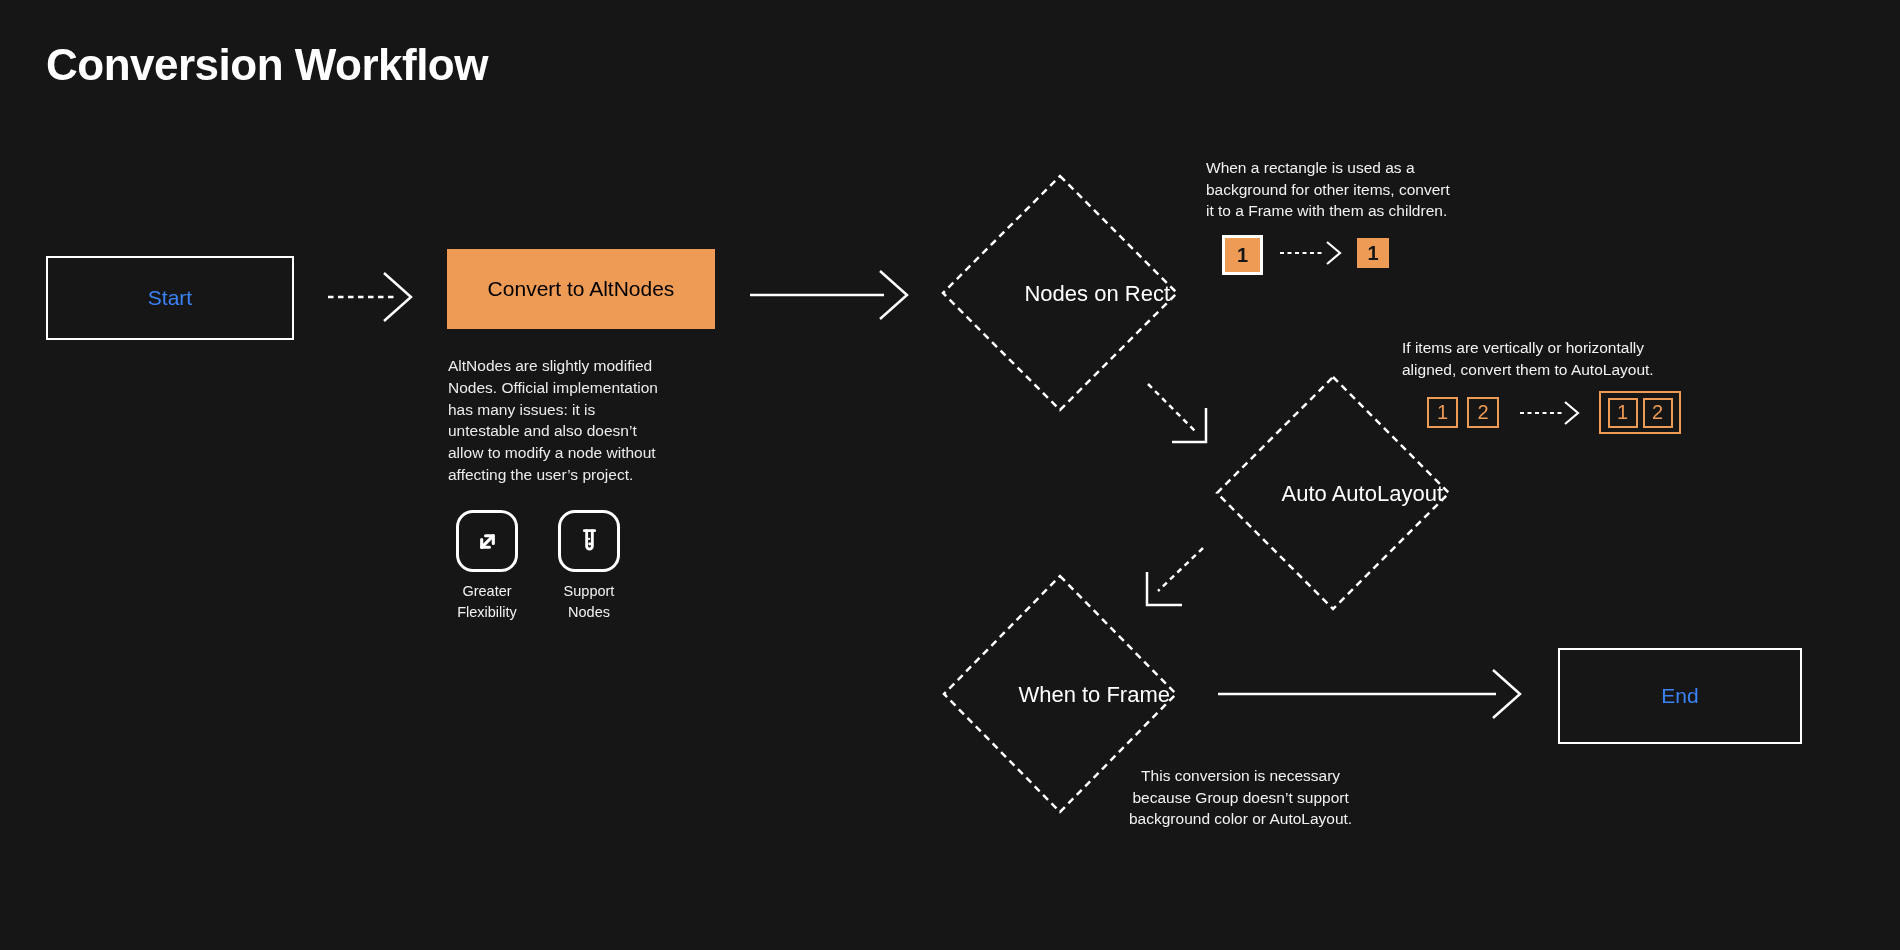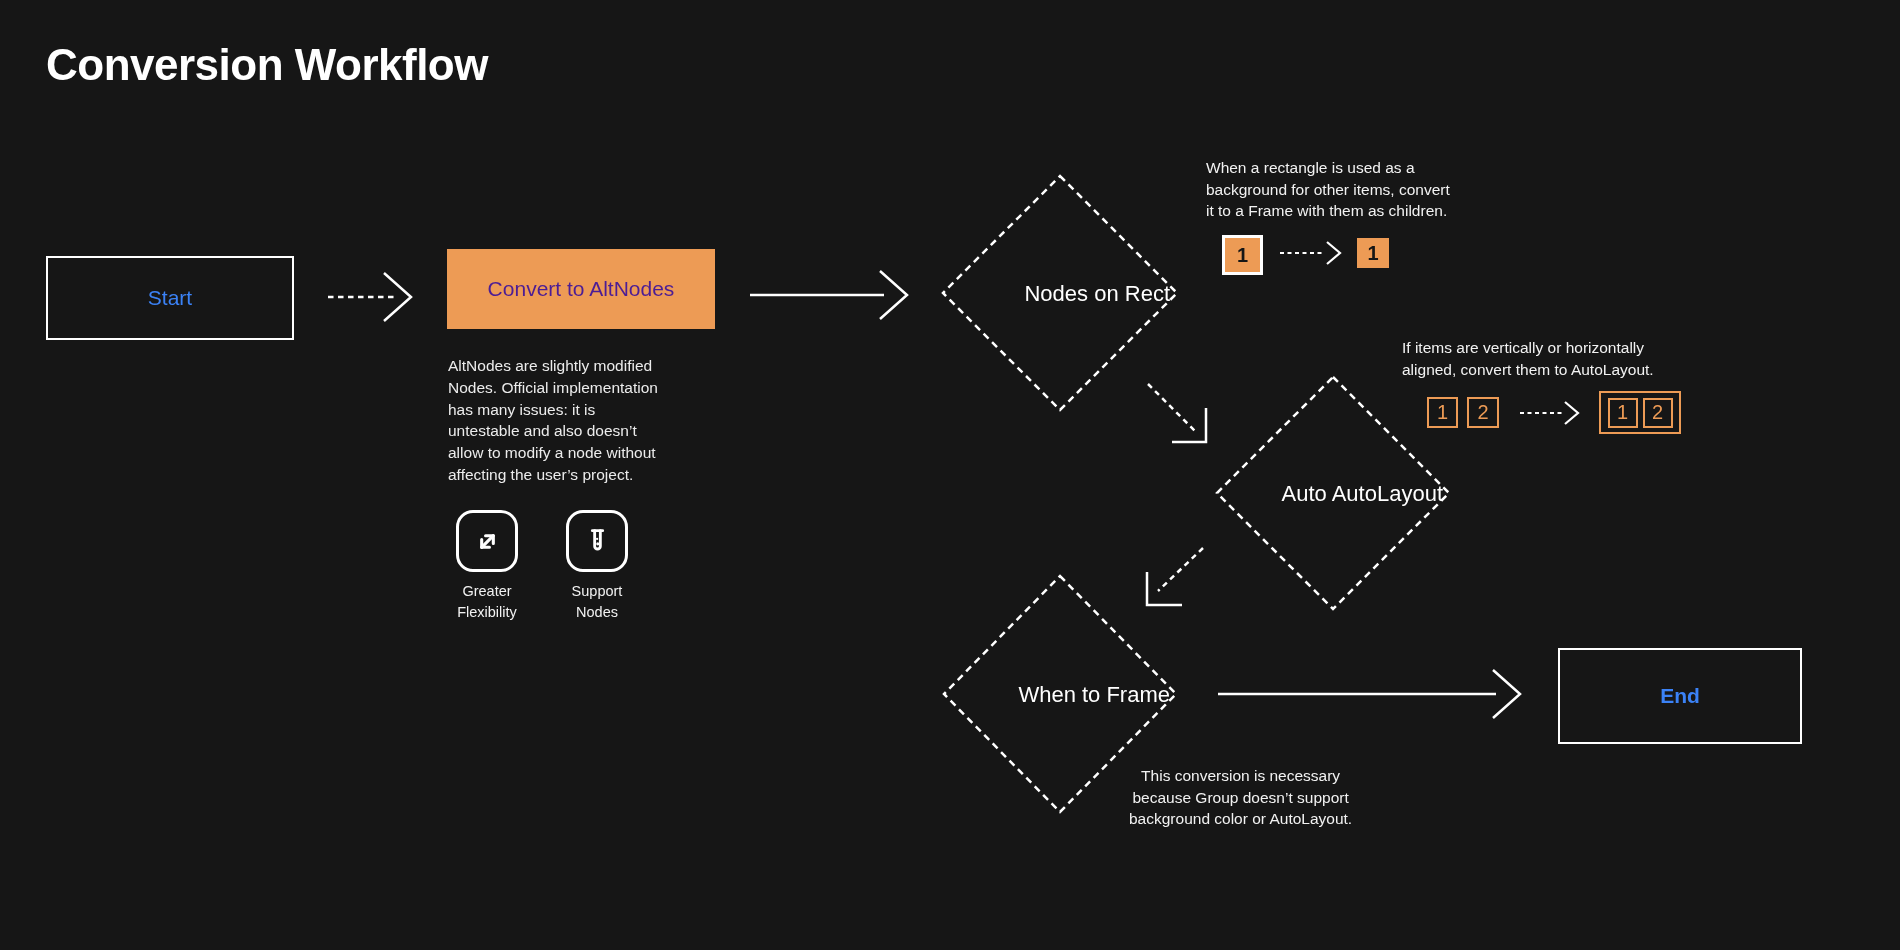--- a/index.html
+++ b/index.html
@@ -2,24 +2,24 @@
 <html><head>
 <meta charset="utf-8">
 <style>
   html,body{margin:0;padding:0;background:#161616;}
   body{width:1900px;height:950px;overflow:hidden;font-family:"Liberation Sans",sans-serif;}
   .canvas{position:relative;width:1900px;height:950px;background:#161616;}
   .svg-layer{position:absolute;left:0;top:0;width:1900px;height:950px;}
   .page-title{position:absolute;left:46px;top:40px;font-size:44px;font-weight:700;color:#ffffff;letter-spacing:-0.5px;}
   .node{position:absolute;display:flex;align-items:center;justify-content:center;color:#3b82f6;font-size:21px;}
   .node.outlined{border:2.5px solid #ffffff;background:transparent;}
-  .node.filled{background:#ED9B55;color:#4c1d95;font-weight:500;}
+  .node.filled{background:#ED9B55;color:#000000;font-weight:500;}
   .diamond-label{position:absolute;width:220px;text-align:right;color:#ffffff;font-size:22px;}
   .para{position:absolute;color:#ECECEC;font-size:15.5px;line-height:21.8px;}
-  .features{position:absolute;left:441px;top:510px;display:flex;gap:18px;}
+  .features{position:absolute;left:441px;top:510px;display:flex;gap:10px;}
   .feature{width:92px;display:flex;flex-direction:column;align-items:center;}
   .feature-icon-box{width:62px;height:62px;border:3px solid #ffffff;border-radius:17px;display:flex;align-items:center;justify-content:center;box-sizing:border-box;}
   .feature-label{margin-top:9px;text-align:center;color:#F2F2F2;font-size:14.5px;line-height:21px;}
   .chip{position:absolute;display:flex;align-items:center;justify-content:center;font-size:20px;}
   .chip.solid{background:#ED9B55;color:#161616;font-weight:600;}
   .chip.solid.white-border{border:3px solid #ffffff;}
   .chip.outline{border:2.5px solid #ED9B55;color:#ED9B55;background:transparent;font-weight:500;box-sizing:border-box;}
   .chip-wrapper{position:absolute;border:2.5px solid #ED9B55;display:flex;align-items:center;justify-content:center;gap:5px;box-sizing:border-box;}
   .chip-wrapper .chip-inner{position:static;width:30px;height:30px;border:2.5px solid #ED9B55;color:#ED9B55;font-weight:500;display:flex;align-items:center;justify-content:center;font-size:20px;box-sizing:border-box;}
 </style>
@@ -143,17 +143,17 @@
     <div class="chip-inner">1</div>
     <div class="chip-inner">2</div>
   </div>
 
   <div class="para" style="left:1129px;top:765px;color:#F2F2F2;line-height:21.5px;text-align:center;">
     <div>This conversion is necessary</div>
     <div>because Group doesn’t support</div>
     <div>background color or AutoLayout.</div>
   </div>
 
-  <div class="node outlined" style="left:1558px;top:648px;width:240px;height:92px;font-weight:bold;">
+  <div class="node outlined" style="left:1558px;top:648px;width:240px;height:92px;">
     <span>End</span>
   </div>
 
 </div>
 
 </body></html>

